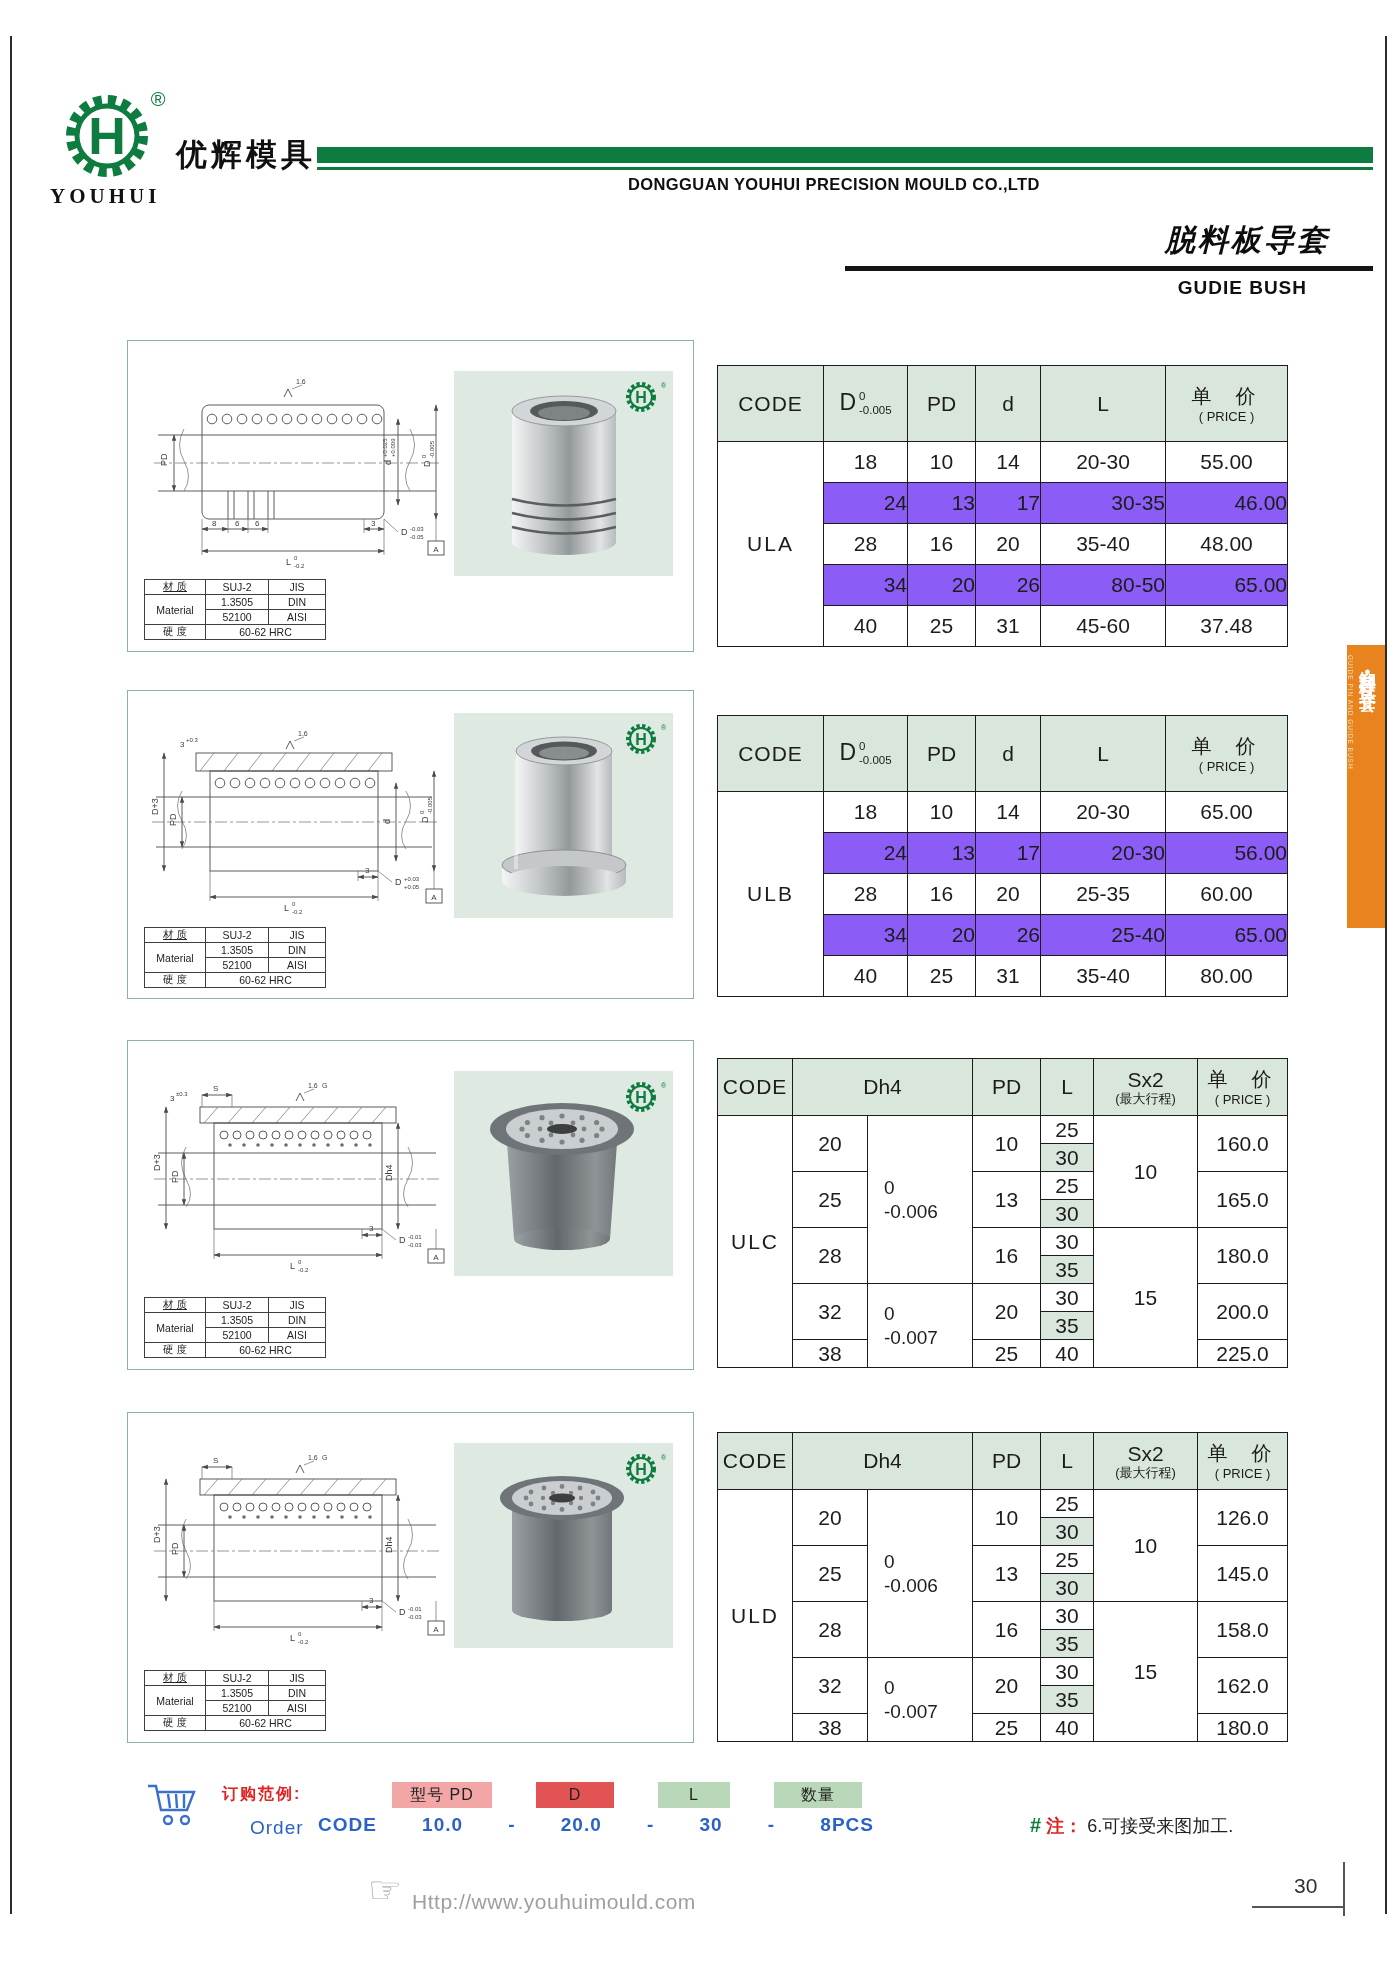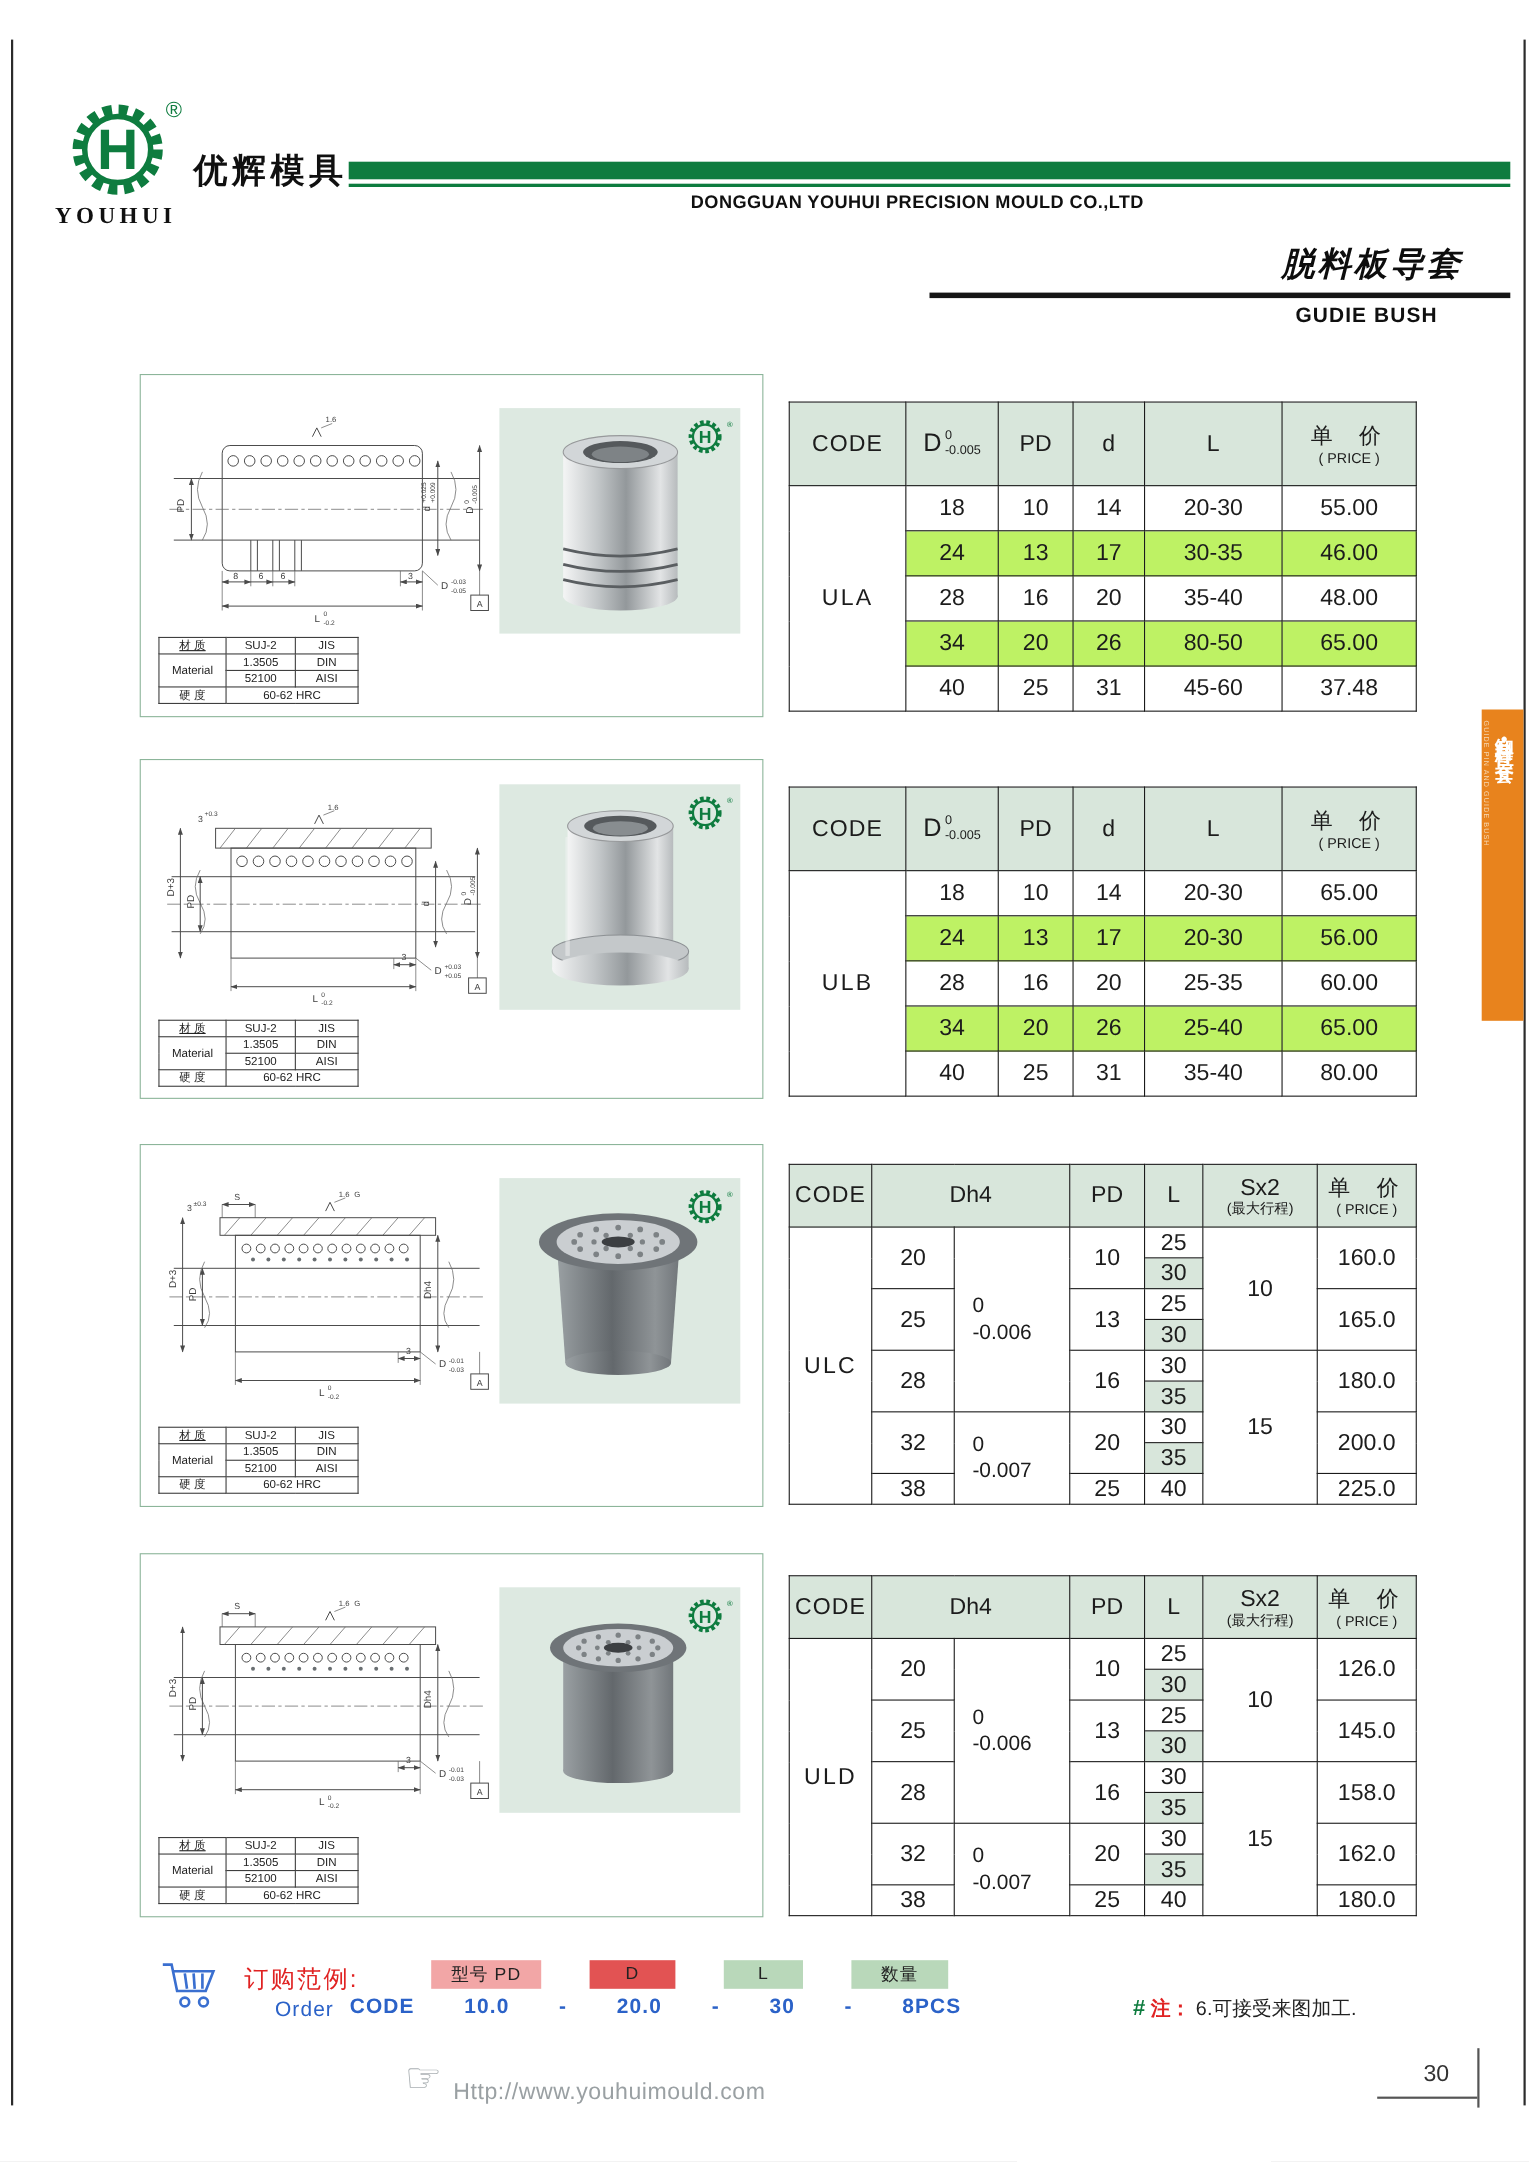--- a/index.html
+++ b/index.html
@@ -35,31 +35,31 @@
   
   .mat{position:absolute;left:16px;border-collapse:collapse;}
   .mat td{border:1px solid #3f3f3f;text-align:center;font-size:10.5px;color:#222;height:14px;padding:0 2px;}
   .mat .mc1{width:56px;text-decoration:underline;} .mat .mc2{width:58px;} .mat .mc3{width:52px;}
   
   .dt{position:absolute;border-collapse:collapse;table-layout:fixed;background:#fff;}
   .dt td{border:1px solid #1b1b1b;text-align:center;vertical-align:middle;font-size:21px;color:#1c1c1c;padding:0;}
   .dt .hd{background:#d8e6db;}
   .code-hd{color:#0e7c3f;font-size:22px;letter-spacing:1px;}
   .codecell{color:#0e7c3f;font-size:30px;letter-spacing:2px;background:#fff;}
-  .r-g td{background:#bef264;}
+  .r-g td{background:#8b5cf6;text-align:right;}
   .lg{background:#d8e6db;}
   .stk{display:inline-flex;flex-direction:column;font-size:11.5px;line-height:1.15;text-align:left;
        vertical-align:middle;margin-left:3px;transform:translateY(-1px);}
   .stk i{font-style:normal;}
   .dbig{font-size:23px;}
   .subnote{font-size:13px;letter-spacing:0px;line-height:1.1;}
   .pcn{font-size:20px;letter-spacing:6px;font-family:Liberation Mono, monospace;}
   .tol{display:flex;flex-direction:column;align-items:flex-start;padding-left:16px;font-size:19px;line-height:1.25;}
   
-  .order-cn{position:absolute;left:222px;top:1784px;font-size:22px;font-weight:normal;color:#e02222;letter-spacing:2px;}
+  .order-cn{position:absolute;left:222px;top:1784px;font-size:16px;font-weight:bold;color:#e02222;letter-spacing:2px;}
   .order-en{position:absolute;left:250px;top:1817px;font-size:19px;color:#2b62c8;letter-spacing:1px;}
   .tagrow{position:absolute;left:392px;top:1782px;width:470px;display:flex;justify-content:space-between;}
   .tag{height:26px;display:flex;align-items:center;justify-content:center;font-size:16px;color:#222;letter-spacing:1px;}
   .coderow{position:absolute;left:318px;top:1814px;width:556px;display:flex;justify-content:space-between;
            font-size:19px;color:#2b62c8;letter-spacing:1px;font-weight:bold;}
   .noterow{position:absolute;left:1030px;top:1814px;font-size:18px;}
   .noterow .nh{color:#0e7c3f;font-weight:bold;font-size:20px;}
   .noterow .ncn{color:#e02222;font-weight:bold;}
   .noterow .ntx{color:#222;}
   .urlrow{position:absolute;left:368px;top:1866px;display:flex;align-items:center;gap:10px;color:#9aa0a3;}

